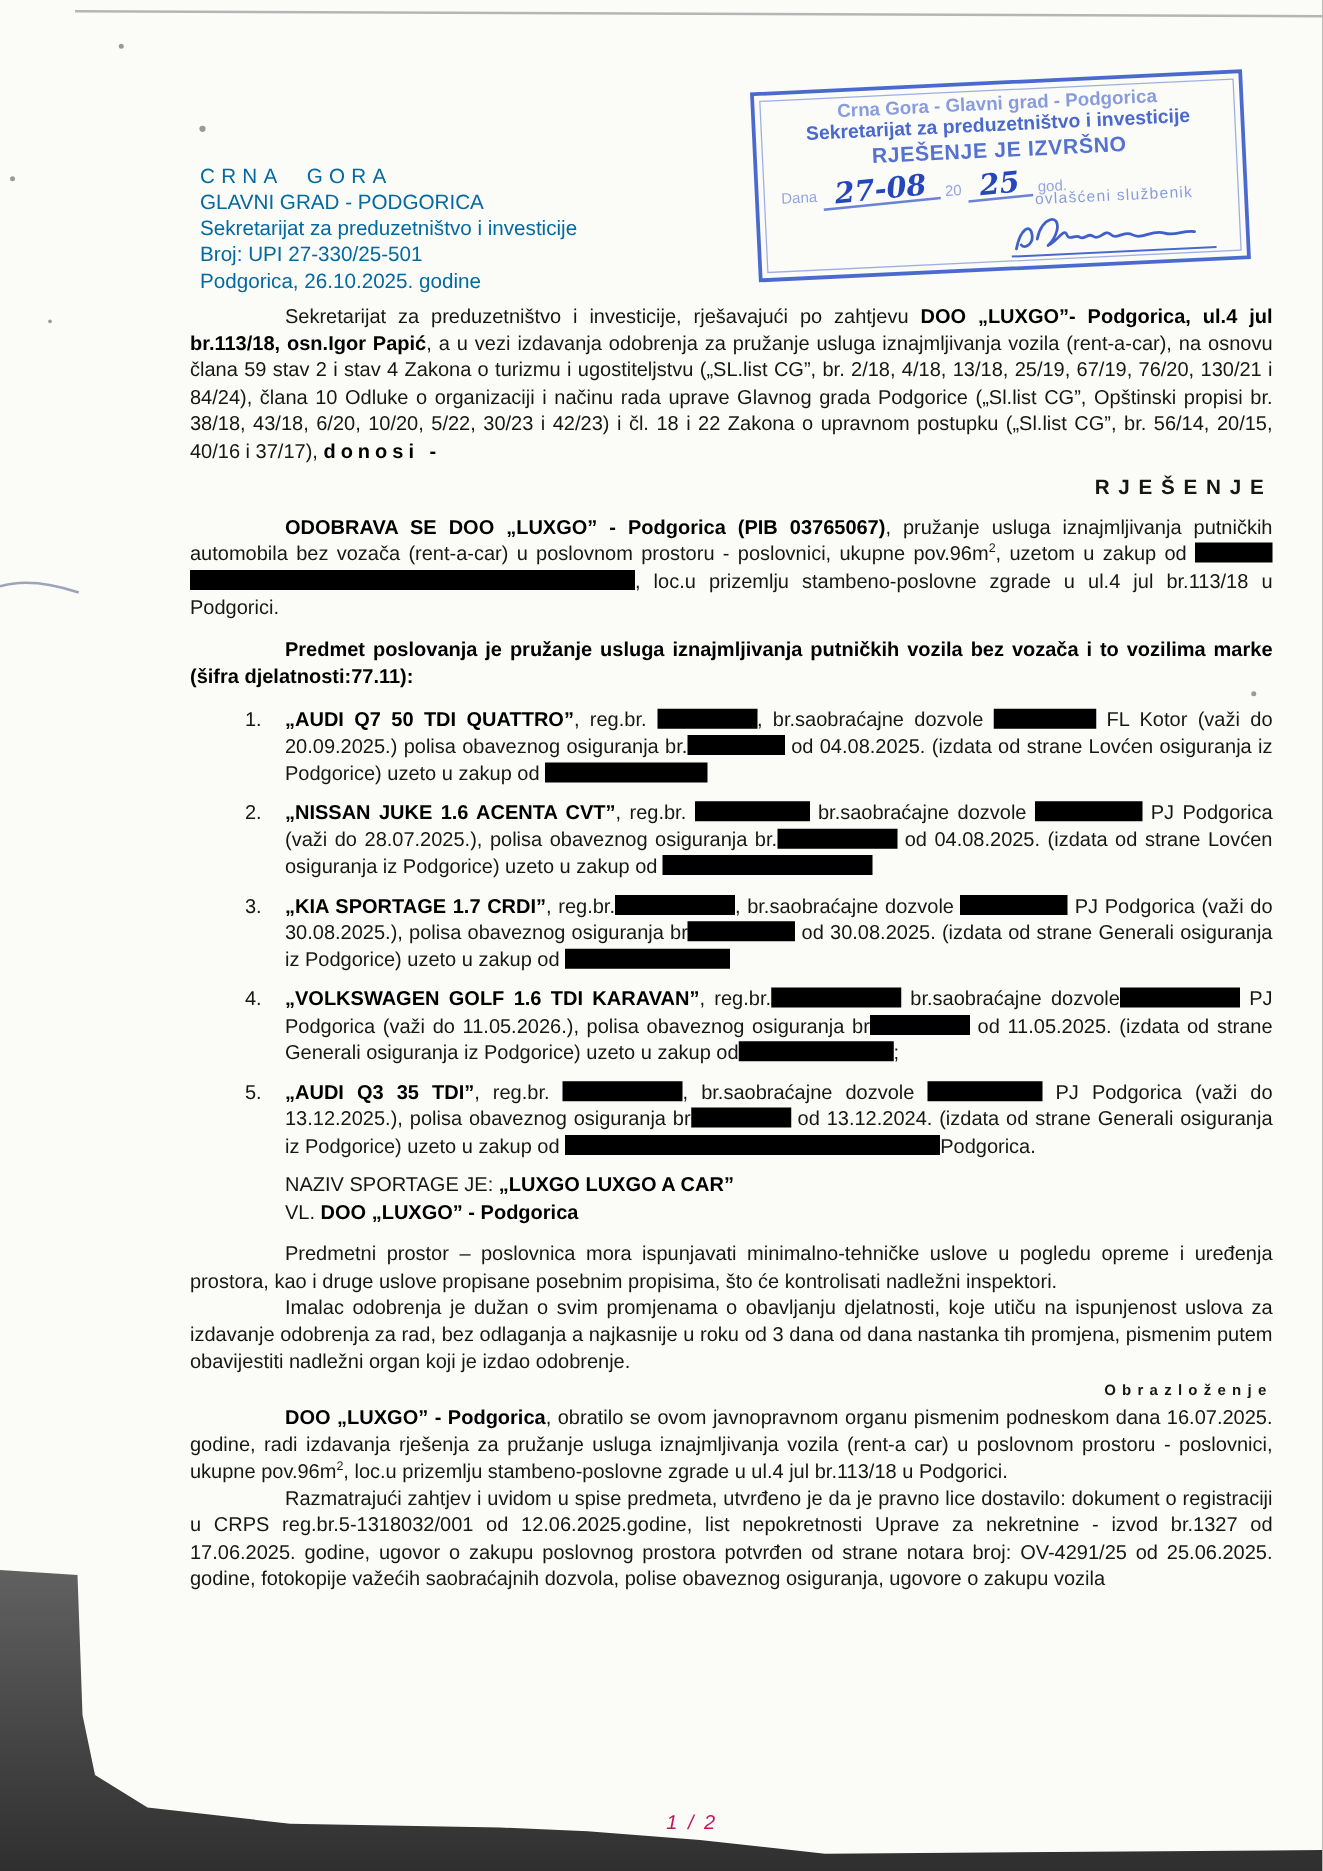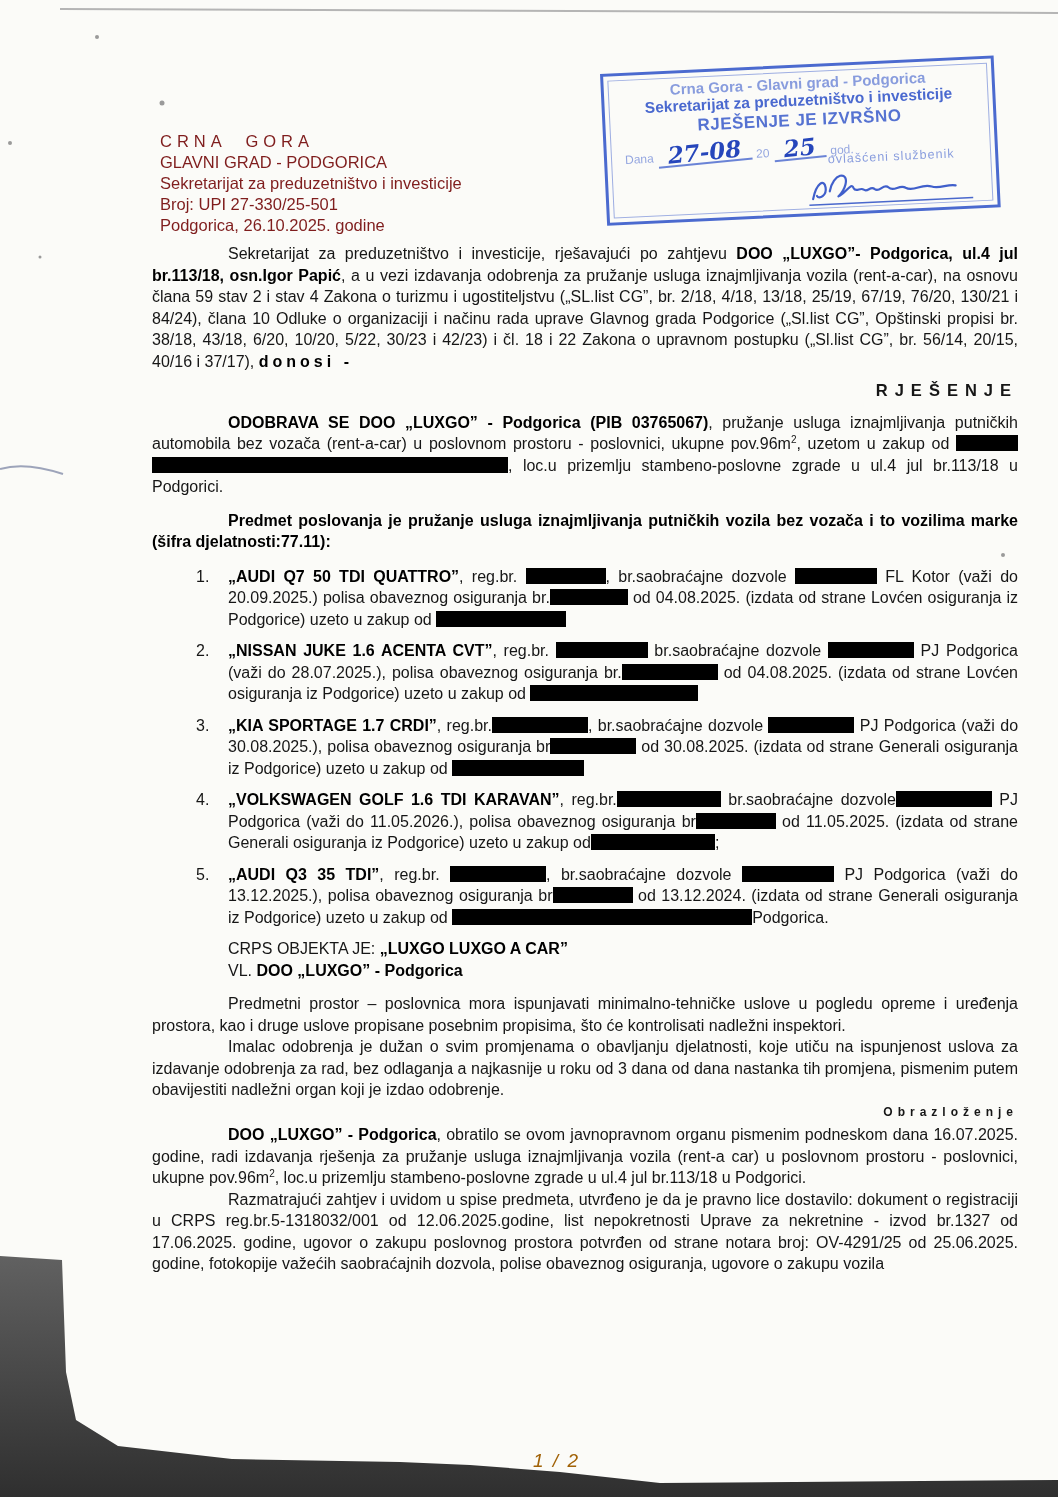--- a/index.html
+++ b/index.html
@@ -2,21 +2,21 @@
 <html><head>
 <meta charset="utf-8">
 <style>
   html,body{margin:0;padding:0;background:#888;}
   .page{
     position:relative;width:1058px;height:1497px;margin:0 auto;
     background:#fbfbf8;overflow:hidden;
     font-family:"Liberation Sans",sans-serif;color:#161616;
   }
   
-  .letterhead{position:absolute;left:160px;top:131px;font-size:16.5px;line-height:21px;color:#7f1d1d;}
+  .letterhead{position:absolute;left:160px;top:131px;font-size:16.5px;line-height:21px;color:#0369a1;}
   .letterhead .l1{letter-spacing:5px;word-spacing:10px;}
   
   .stamp{
     position:absolute;left:600px;top:74px;width:394px;height:152px;
     border:3px solid rgba(44,80,200,.85);
     outline:1px solid rgba(44,80,200,.45);outline-offset:-8px;
     transform:rotate(-2.7deg);transform-origin:left top;
     color:#2c50c8;padding:7px 6px 4px;box-sizing:border-box;
   }
   .stamp .s1{text-align:center;font-size:15px;font-weight:600;opacity:.55;}
@@ -49,21 +49,21 @@
   .heading{text-align:right;font-weight:700;}
   [data-name="decision-heading"]{font-size:16.5px;letter-spacing:7px;margin:8px 0 10px;}
   [data-name="obrazlozenje-heading"]{font-size:12px;letter-spacing:5px;margin:1px 0 1px;}
   [data-name="odobrava-paragraph"]{margin-bottom:12px;}
   [data-name="predmet-paragraph"]{margin-bottom:13px;}
   .vlist{margin:0;}
   .li{position:relative;padding-left:76px;margin-bottom:10px;}
   .li .num{position:absolute;left:44px;}
   [data-name="naziv-line-2"]{margin-bottom:12px;}
   
-  .footer{position:absolute;left:533px;top:1450px;font-size:19px;font-style:italic;color:#a16207;letter-spacing:2px;}
+  .footer{position:absolute;left:533px;top:1450px;font-size:16px;font-style:italic;color:#be185d;letter-spacing:2px;}
   
   .artifacts{position:absolute;left:0;top:0;pointer-events:none;}
 </style>
 </head>
 <body>
 
 <div class="page" data-name="scanned-page">
 
   <div class="letterhead" data-name="letterhead">
     <div class="l1" data-name="letterhead-country">CRNA GORA</div>
@@ -98,21 +98,21 @@
       <div data-name="decision-heading" class="heading">RJEŠENJE</div>
       <div data-name="odobrava-paragraph" class="para ind"><span class="b" data-name="text-bold">ODOBRAVA SE DOO „LUXGO” - Podgorica (PIB 03765067)</span><span data-name="text-run">, pružanje usluga iznajmljivanja putničkih automobila bez vozača (rent-a-car) u poslovnom prostoru - poslovnici, ukupne pov.96m</span><span class="sup" data-name="superscript">2</span><span data-name="text-run">, uzetom u zakup od </span><span class="redact" data-name="redaction-bar" style="width: 62px;"></span><span data-name="text-run"> </span><span class="redact" data-name="redaction-bar" style="width: 356px;"></span><span data-name="text-run">, loc.u prizemlju stambeno-poslovne zgrade u ul.4 jul br.113/18 u Podgorici.</span></div>
       <div data-name="predmet-paragraph" class="para ind"><span class="b" data-name="text-bold">Predmet poslovanja je pružanje usluga iznajmljivanja putničkih vozila bez vozača i to vozilima marke (šifra djelatnosti:77.11):</span></div>
       <div data-name="vehicle-list" class="vlist">
         <div class="li" data-name="vehicle-item-1"><span class="num" data-name="vehicle-item-number">1.</span><span class="b" data-name="text-bold">„AUDI Q7 50 TDI QUATTRO”</span><span data-name="text-run">, reg.br. </span><span class="redact" data-name="redaction-bar" style="width: 80px;"></span><span data-name="text-run">, br.saobraćajne dozvole </span><span class="redact" data-name="redaction-bar" style="width: 82px;"></span><span data-name="text-run"> FL Kotor (važi do 20.09.2025.) polisa obaveznog osiguranja br.</span><span class="redact" data-name="redaction-bar" style="width: 78px;"></span><span data-name="text-run"> od 04.08.2025. (izdata od strane Lovćen osiguranja iz Podgorice) uzeto u zakup od </span><span class="redact" data-name="redaction-bar" style="width: 130px;"></span></div>
         <div class="li" data-name="vehicle-item-2"><span class="num" data-name="vehicle-item-number">2.</span><span class="b" data-name="text-bold">„NISSAN JUKE 1.6 ACENTA CVT”</span><span data-name="text-run">, reg.br. </span><span class="redact" data-name="redaction-bar" style="width: 92px;"></span><span data-name="text-run"> br.saobraćajne dozvole </span><span class="redact" data-name="redaction-bar" style="width: 86px;"></span><span data-name="text-run"> PJ Podgorica (važi do 28.07.2025.), polisa obaveznog osiguranja br.</span><span class="redact" data-name="redaction-bar" style="width: 96px;"></span><span data-name="text-run"> od 04.08.2025. (izdata od strane Lovćen osiguranja iz Podgorice) uzeto u zakup od </span><span class="redact" data-name="redaction-bar" style="width: 168px;"></span></div>
         <div class="li" data-name="vehicle-item-3"><span class="num" data-name="vehicle-item-number">3.</span><span class="b" data-name="text-bold">„KIA SPORTAGE 1.7 CRDI”</span><span data-name="text-run">, reg.br.</span><span class="redact" data-name="redaction-bar" style="width: 96px;"></span><span data-name="text-run">, br.saobraćajne dozvole </span><span class="redact" data-name="redaction-bar" style="width: 86px;"></span><span data-name="text-run"> PJ Podgorica (važi do 30.08.2025.), polisa obaveznog osiguranja br</span><span class="redact" data-name="redaction-bar" style="width: 86px;"></span><span data-name="text-run"> od 30.08.2025. (izdata od strane Generali osiguranja iz Podgorice) uzeto u zakup od </span><span class="redact" data-name="redaction-bar" style="width: 132px;"></span></div>
         <div class="li" data-name="vehicle-item-4"><span class="num" data-name="vehicle-item-number">4.</span><span class="b" data-name="text-bold">„VOLKSWAGEN GOLF 1.6 TDI KARAVAN”</span><span data-name="text-run">, reg.br.</span><span class="redact" data-name="redaction-bar" style="width: 104px;"></span><span data-name="text-run"> br.saobraćajne dozvole</span><span class="redact" data-name="redaction-bar" style="width: 96px;"></span><span data-name="text-run"> PJ Podgorica (važi do 11.05.2026.), polisa obaveznog osiguranja br</span><span class="redact" data-name="redaction-bar" style="width: 80px;"></span><span data-name="text-run"> od 11.05.2025. (izdata od strane Generali osiguranja iz Podgorice) uzeto u zakup od</span><span class="redact" data-name="redaction-bar" style="width: 124px;"></span><span data-name="text-run">;</span></div>
         <div class="li" data-name="vehicle-item-5"><span class="num" data-name="vehicle-item-number">5.</span><span class="b" data-name="text-bold">„AUDI Q3 35 TDI”</span><span data-name="text-run">, reg.br. </span><span class="redact" data-name="redaction-bar" style="width: 96px;"></span><span data-name="text-run">, br.saobraćajne dozvole </span><span class="redact" data-name="redaction-bar" style="width: 92px;"></span><span data-name="text-run"> PJ Podgorica (važi do 13.12.2025.), polisa obaveznog osiguranja br</span><span class="redact" data-name="redaction-bar" style="width: 80px;"></span><span data-name="text-run"> od 13.12.2024. (izdata od strane Generali osiguranja iz Podgorice) uzeto u zakup od </span><span class="redact" data-name="redaction-bar" style="width: 300px;"></span><span data-name="text-run">Podgorica.</span></div>
       </div>
-      <div data-name="naziv-line-1" class="para nj off"><span data-name="text-run">CRPS OBJEKTA JE: </span><span class="b" data-name="text-bold">„LUXGO LUXGO A CAR”</span></div>
+      <div data-name="naziv-line-1" class="para nj off"><span data-name="text-run">NAZIV SPORTAGE JE: </span><span class="b" data-name="text-bold">„LUXGO LUXGO A CAR”</span></div>
       <div data-name="naziv-line-2" class="para nj off"><span data-name="text-run">VL. </span><span class="b" data-name="text-bold">DOO „LUXGO” - Podgorica</span></div>
       <div data-name="predmetni-prostor-paragraph" class="para ind"><span data-name="text-run">Predmetni prostor – poslovnica mora ispunjavati minimalno-tehničke uslove u pogledu opreme i uređenja prostora, kao i druge uslove propisane posebnim propisima, što će kontrolisati nadležni inspektori.</span></div>
       <div data-name="imalac-paragraph" class="para ind"><span data-name="text-run">Imalac odobrenja je dužan o svim promjenama o obavljanju djelatnosti, koje utiču na ispunjenost uslova za izdavanje odobrenja za rad, bez odlaganja a najkasnije u roku od 3 dana od dana nastanka tih promjena, pismenim putem obavijestiti nadležni organ koji je izdao odobrenje.</span></div>
       <div data-name="obrazlozenje-heading" class="heading">Obrazloženje</div>
       <div data-name="doo-obratilo-paragraph" class="para ind"><span class="b" data-name="text-bold">DOO „LUXGO” - Podgorica</span><span data-name="text-run">, obratilo se ovom javnopravnom organu pismenim podneskom dana 16.07.2025. godine, radi izdavanja rješenja za pružanje usluga iznajmljivanja vozila (rent-a car) u poslovnom prostoru - poslovnici, ukupne pov.96m</span><span class="sup" data-name="superscript">2</span><span data-name="text-run">, loc.u prizemlju stambeno-poslovne zgrade u ul.4 jul br.113/18 u Podgorici.</span></div>
       <div data-name="razmatrajuci-paragraph" class="para ind"><span data-name="text-run">Razmatrajući zahtjev i uvidom u spise predmeta, utvrđeno je da je pravno lice dostavilo: dokument o registraciji u CRPS reg.br.5-1318032/001 od 12.06.2025.godine, list nepokretnosti Uprave za nekretnine - izvod br.1327 od 17.06.2025. godine, ugovor o zakupu poslovnog prostora potvrđen od strane notara broj: OV-4291/25 od 25.06.2025. godine, fotokopije važećih saobraćajnih dozvola, polise obaveznog osiguranja, ugovore o zakupu vozila</span></div>
     </div>
 
   <div class="footer" data-name="page-number">1 / 2</div>
 

